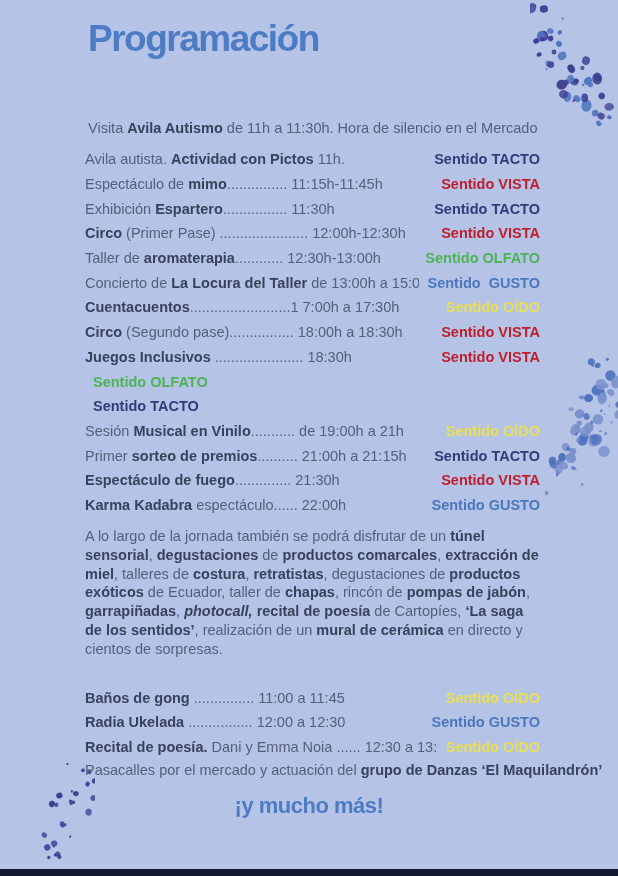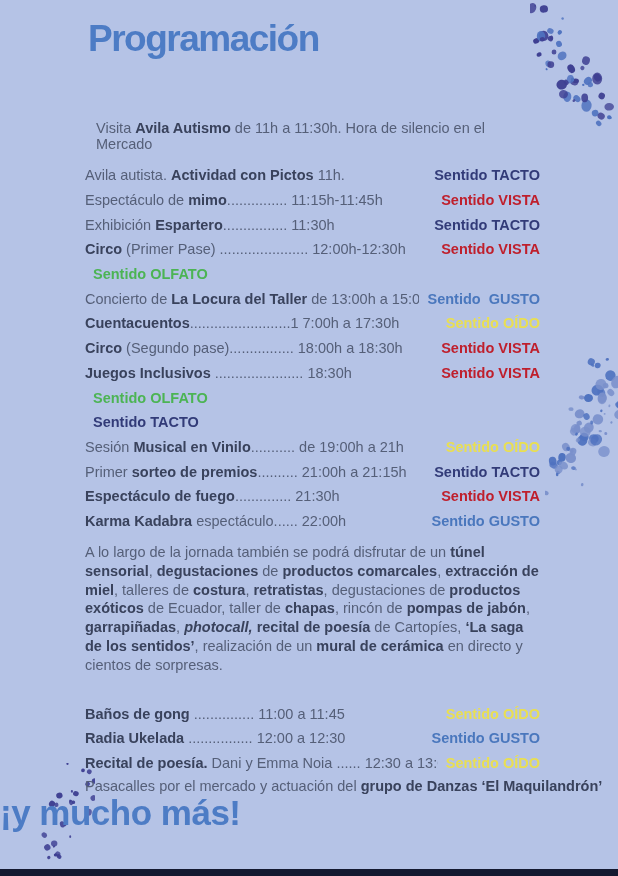--- a/index.html
+++ b/index.html
@@ -6,30 +6,30 @@
     --bg:#b5c3e6; --title:#4d7cc5; --text:#555f78; --text-bold:#39425c; --bar:#141930;
   }
   html,body{margin:0;padding:0;}
   body{font-family:"Liberation Sans", sans-serif; background:#888;}
   .page{position:relative; width:618px; height:876px; background:var(--bg); overflow:hidden;}
   .title{position:absolute; left:88px; top:18px; margin:0; font-size:37px; font-weight:800;
          letter-spacing:-1.5px; color:var(--title);}
   .content{position:absolute; left:85px; top:120px; width:455px; color:var(--text); font-size:14.5px;}
   .content .b{font-weight:bold; color:var(--text-bold);}
   .content .i{font-style:italic;text-align:right;}
-  .intro{margin:0 0 11px 11px;}
+  .intro{margin:0 0 11px 3px;}
   .rows{display:block;}
   .row{display:flex; justify-content:space-between; align-items:center; height:24.7px; white-space:nowrap;}
   .row-left{overflow:hidden;}
   .sense{font-weight:bold; margin-left:8px; white-space:pre;}
   .desc{margin:10px 0 0 0; line-height:1.29;}
   .rows2{margin-top:27px;}
   .pasacalles{margin:3px 0 0 0; white-space:nowrap;}
-  .footer{position:absolute; left:0; right:0; top:793px; margin:0; 
-          font-size:35px; font-weight:800; color:var(--title); letter-spacing:-0.5px;}
+  .footer{position:absolute; left:0; right:0; top:793px; margin:0; text-align:center;
+          font-size:22px; font-weight:800; color:var(--title); letter-spacing:-0.5px;}
   .bottom-bar{position:absolute; left:0; right:0; bottom:0; height:7px; background:var(--bar);}
   .dots{position:absolute;}
   .dots-tr{top:0; right:0;}
   .dots-mr{top:348px; right:0;}
   .dots-bl{left:0; bottom:7px;}
 </style>
 </head>
 <body>
 
 <div class="page">
@@ -196,20 +196,21 @@
         </div>
         <div class="row">
           <span class="row-left"><span>Exhibición </span><span class="b">Espartero</span><span>................ 11:30h</span></span>
           <span class="sense" style="color: rgb(50, 59, 120);">Sentido TACTO</span>
         </div>
         <div class="row">
           <span class="row-left"><span class="b">Circo</span><span> (Primer Pase) ...................... 12:00h-12:30h</span></span>
           <span class="sense" style="color: rgb(191, 31, 44);">Sentido VISTA</span>
         </div>
         <div class="row">
+          <span class="row-left"><span>Taller de </span><span class="b">aromaterapia</span><span>............ 12:30h-13:00h</span></span>
           <span class="sense" style="color: rgb(76, 180, 84);">Sentido OLFATO</span>
         </div>
         <div class="row">
           <span class="row-left"><span>Concierto de </span><span class="b">La Locura del Taller</span><span> de 13:00h a 15:00h</span></span>
           <span class="sense" style="color: rgb(74, 119, 189);">Sentido  GUSTO</span>
         </div>
         <div class="row">
           <span class="row-left"><span class="b">Cuentacuentos</span><span>.........................1 7:00h a 17:30h</span></span>
           <span class="sense" style="color: rgb(233, 223, 82);">Sentido OÍDO</span>
         </div>

